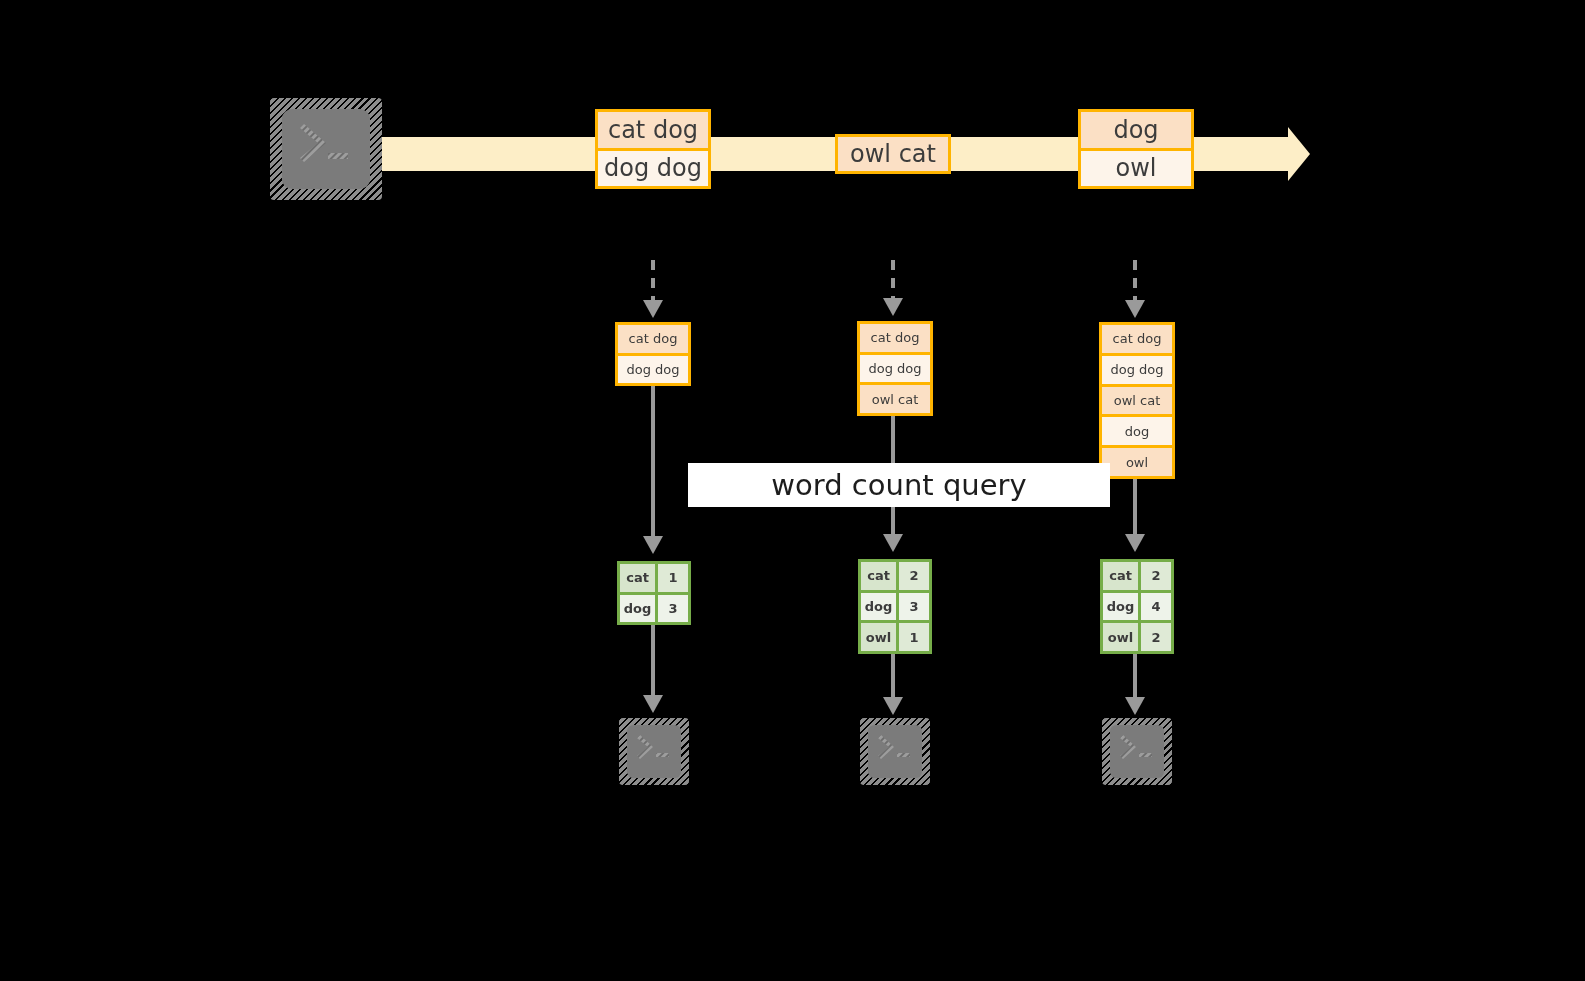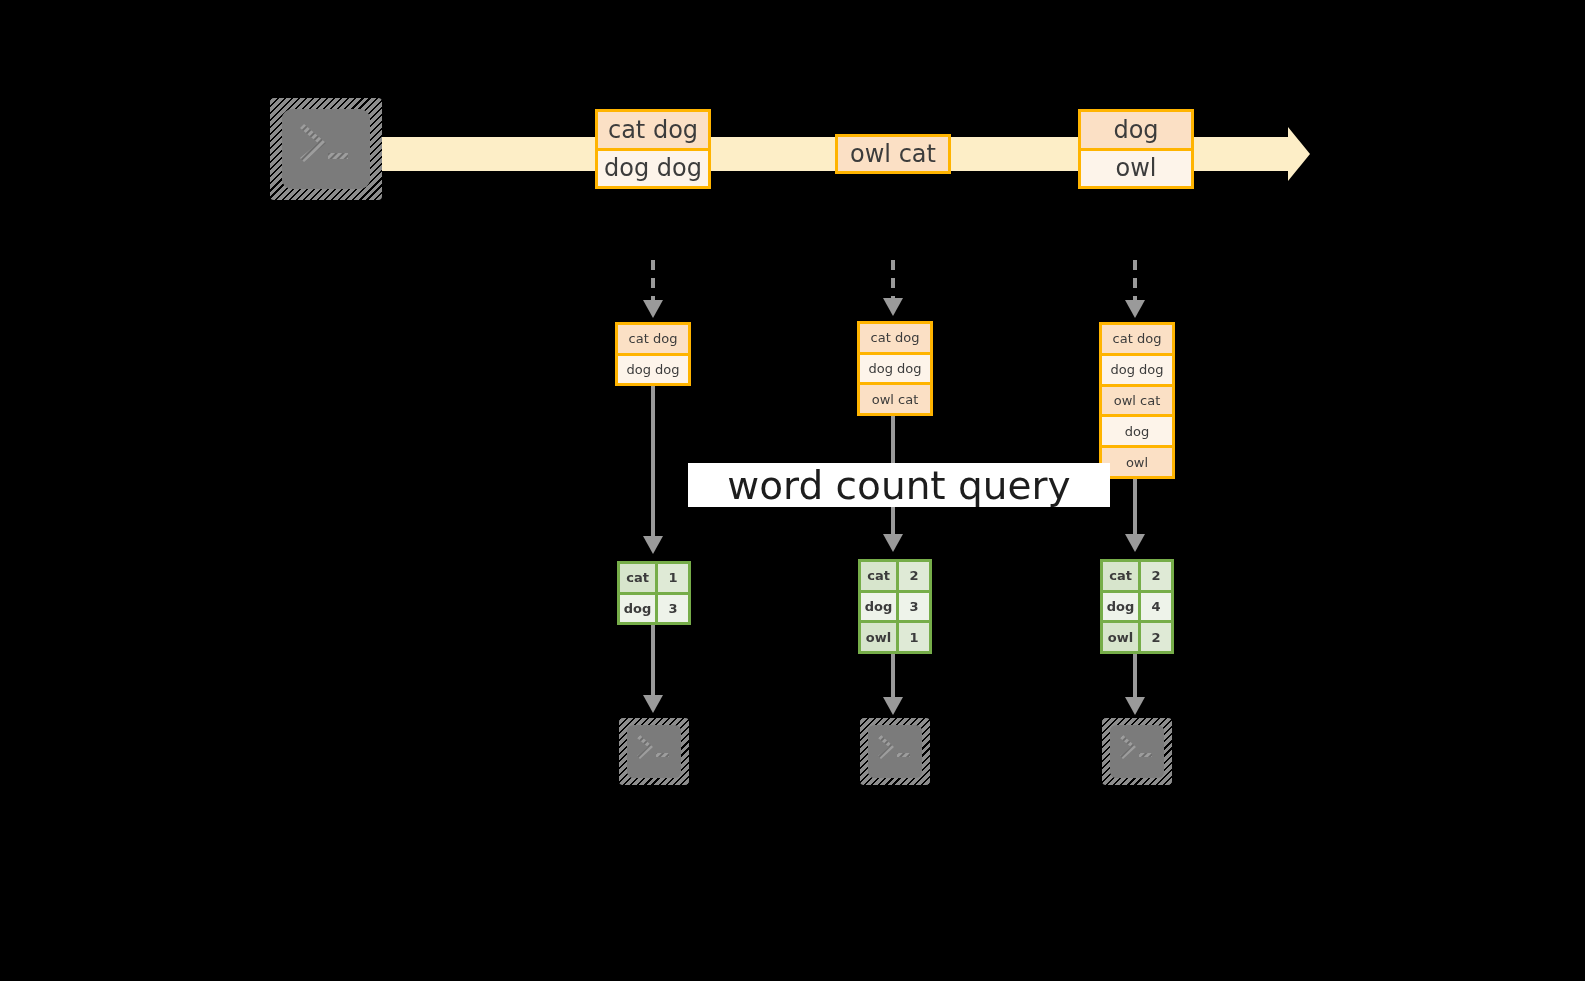--- a/index.html
+++ b/index.html
@@ -200,15 +200,15 @@
 
   <div class="term" style="left:1102px;top:714px;width:70px;height:67px;">
     <div class="hatch"></div>
     <div class="inner" style="left:8px;top:7px;width:54px;height:53px;"></div>
     <svg width="70" height="67" viewBox="0 0 70 67">
       <path d="M18 20 L29 29 L18 38 L21 41 L34 29 L21 17 Z" fill="url(#gh1)"></path>
       <rect x="37" y="35" width="13" height="4" fill="url(#gh1)"></rect>
     </svg>
   </div>
 
-  <div class="banner" style="left:688px;top:459px;width:422px;height:44px;font-size:39px;">word count query</div>
+  <div class="banner" style="left:688px;top:459px;width:422px;height:44px;font-size:29px;">word count query</div>
 
 </div>
 
 </body></html>

